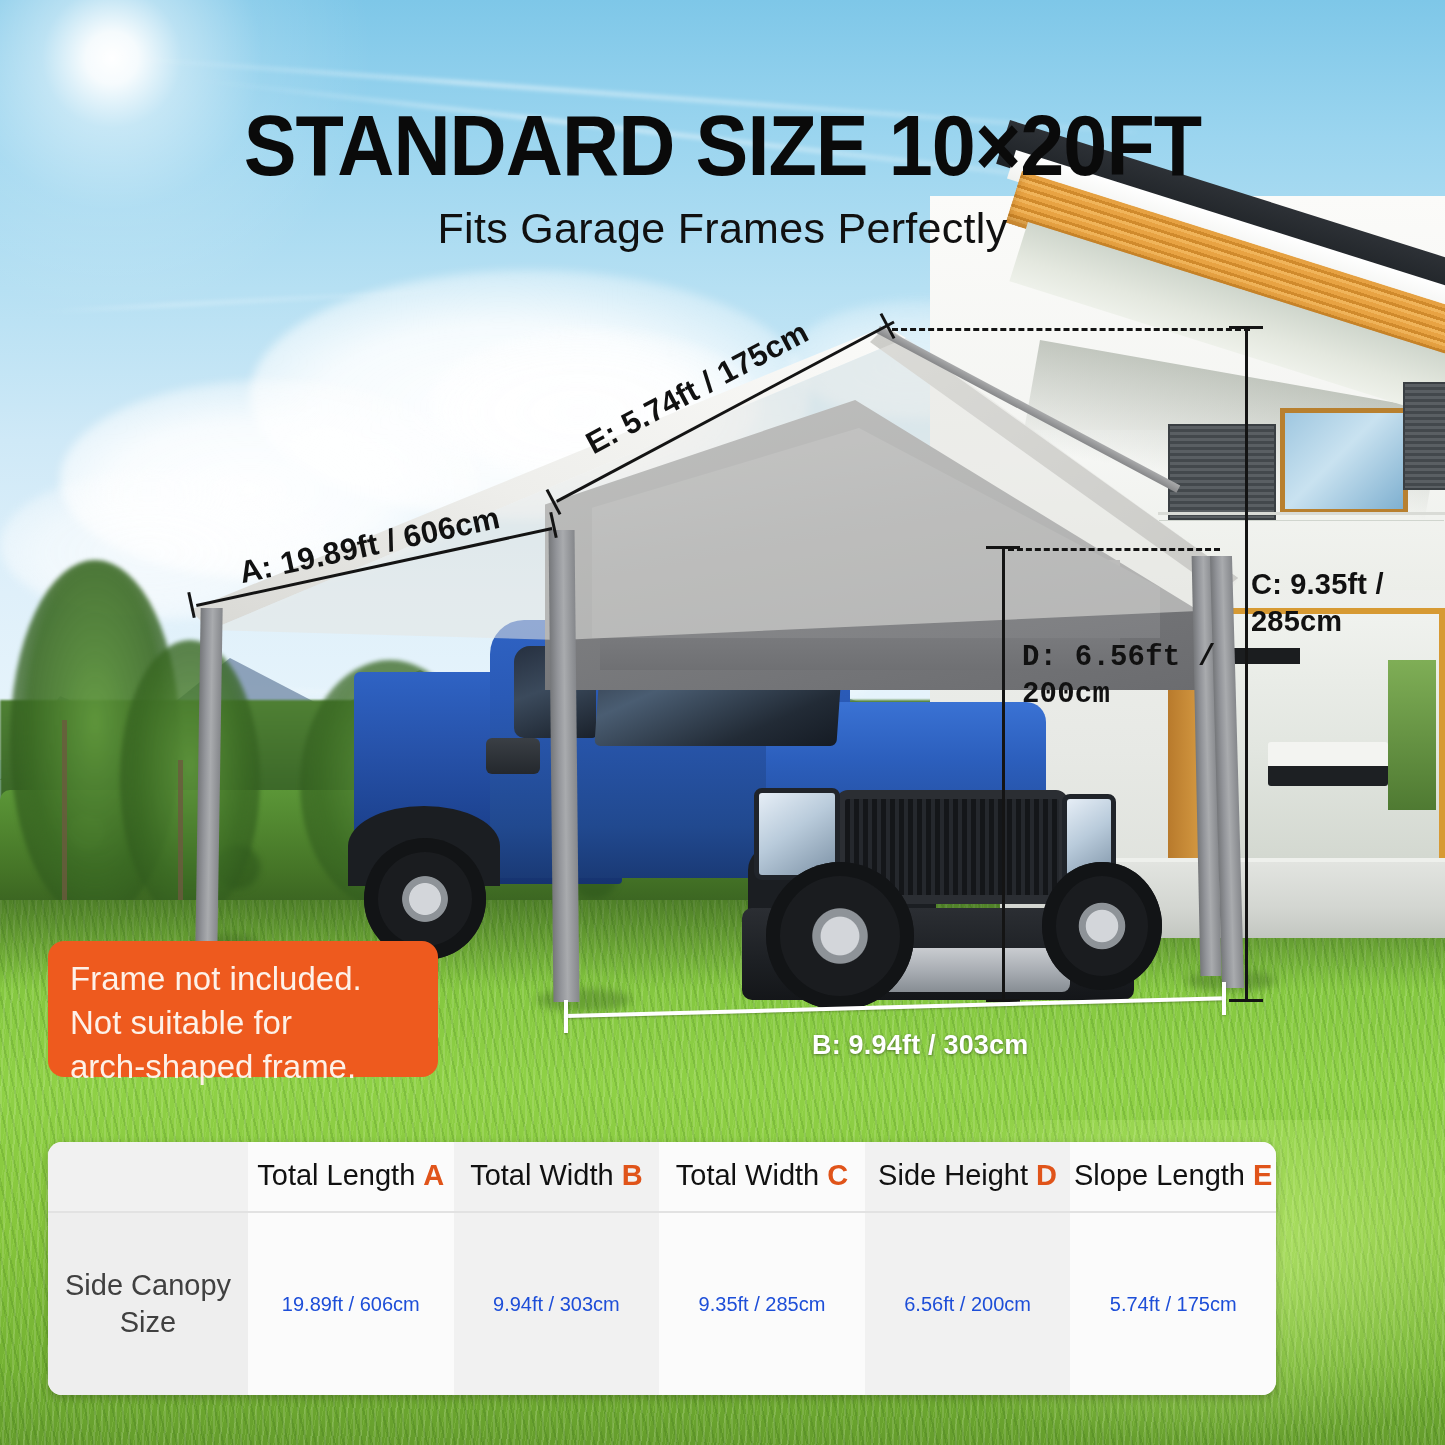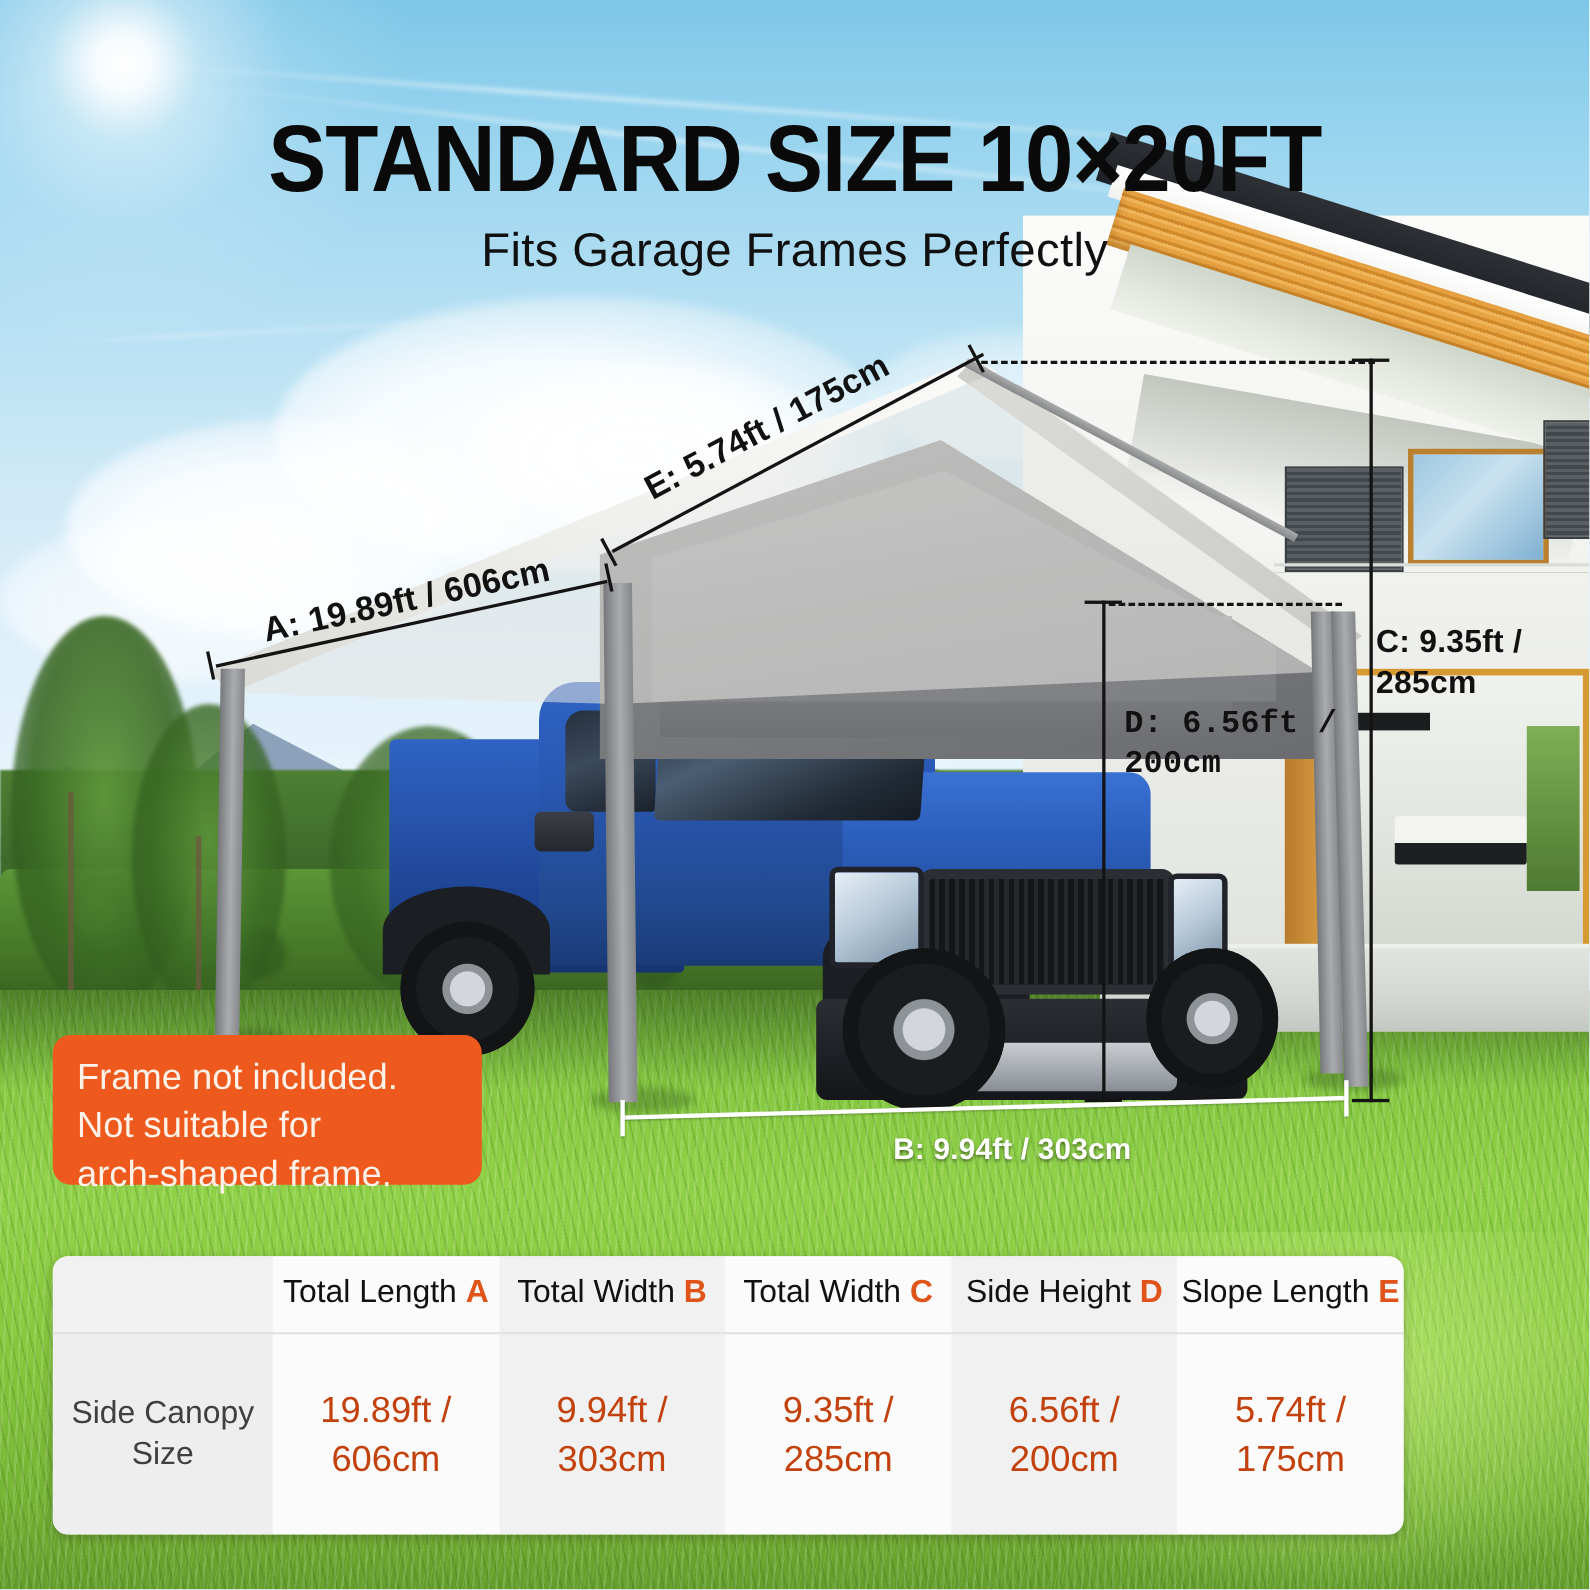--- a/index.html
+++ b/index.html
@@ -495,22 +495,22 @@
     color: #111111;
     padding-bottom: 4px;
   }
   .hdr-row td.alt, tbody tr td.alt { background: #f1f1f1; }
   .hdr-row td.plain, tbody tr td.plain { background: #fbfbfb; }
   .hdr-row td.blank { background: #f1f1f1; }
   .letter { color: #e0541a; font-weight: bold; }
   tbody tr { border-top: 2px solid #e2e2e2; }
   tbody td {
     height: 94px;
-    font-size: 33px;
-    color: #c2410c;
+    font-size: 20px;
+    color: #1d4ed8;
     line-height: 1.32;
   }
   td.rowlabel {
     background: #eeeeee;
     font-weight: bold;
     font-size: 29px;
     color: #404040;
     line-height: 1.28;
   }
 </style>

